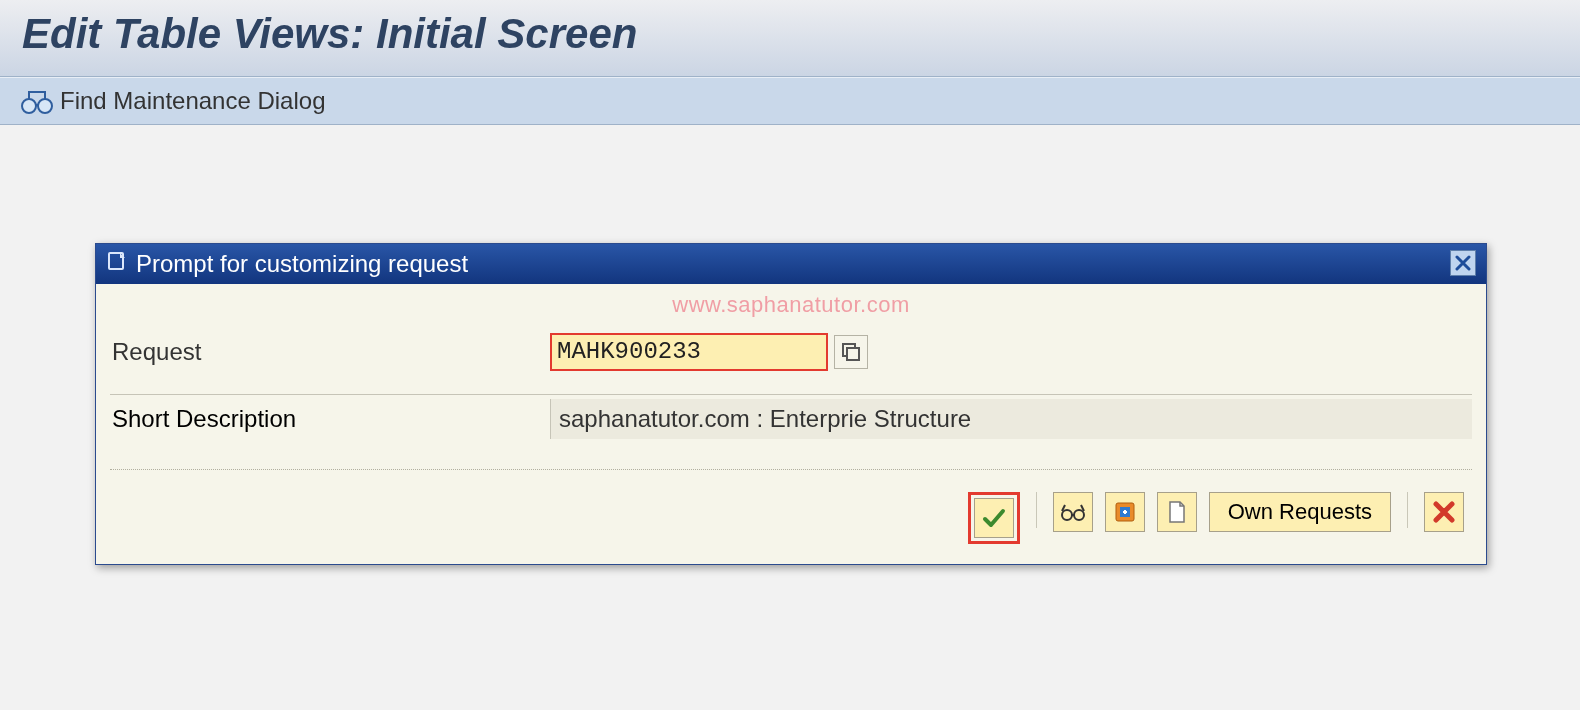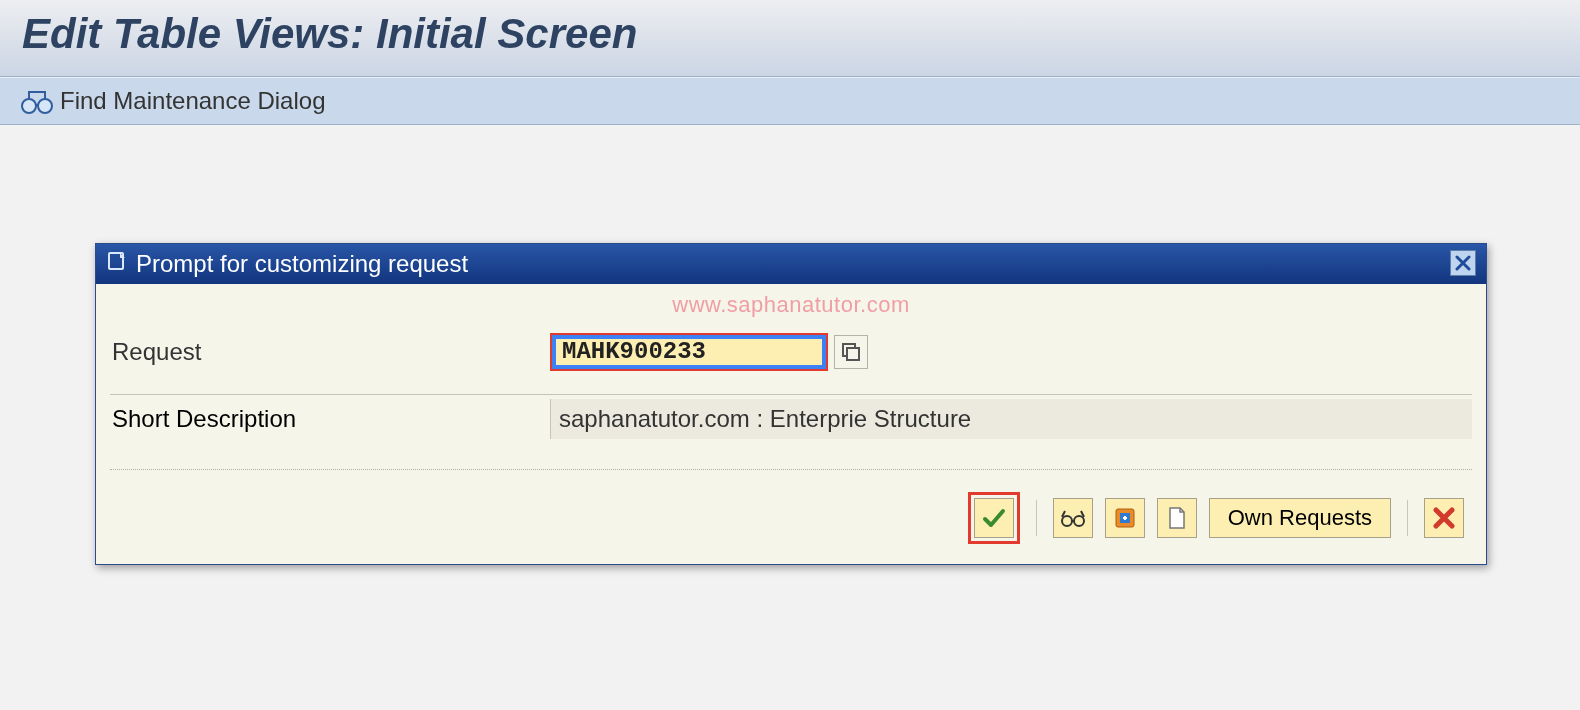--- a/index.html
+++ b/index.html
@@ -69,25 +69,25 @@
     align-items:center;
     font-size:24px;
     color:#333;
     margin: 0 0 0;
   }
   .field-label{ width:440px; padding:6px 2px;}
   .field-value-area{ flex:1; display:flex; align-items:center; gap:6px;}
   .input-required{
     width:278px; height:38px;
     background:#fdefb2;
-    border:6px solid #3b82f6;
+    border:1px solid #3b82f6;
     outline:2px solid #e33a2f;
     outline-offset:-2px;
     font-family: "Courier New", monospace;
-    font-weight:bold;
+    font-weight:normal;
     font-size:24px;
     padding:2px 6px;
     color:#222;
   }
   .value-help-btn{
     width:34px;height:34px;
     background:#f6f5ea;
     border:1px solid #b5b3a5;
     display:flex;align-items:center;justify-content:center;
     cursor:pointer;
@@ -109,21 +109,20 @@
     font-size:24px;
     padding:2px 8px;
     color:#333;
   }
   .dialog-footer{
     border-top:1px dotted #b1af9f;
     margin-top:26px;
     padding-top:22px;
     display:flex;
     justify-content:flex-end;
-    align-items:center;
     gap:12px;
     padding-right:8px;
   }
   .icon-btn{
     width:40px; height:40px;
     background:#fdefb2;
     border:1px solid #a7a08a;
     display:flex;align-items:center;justify-content:center;
     cursor:pointer;
   }

